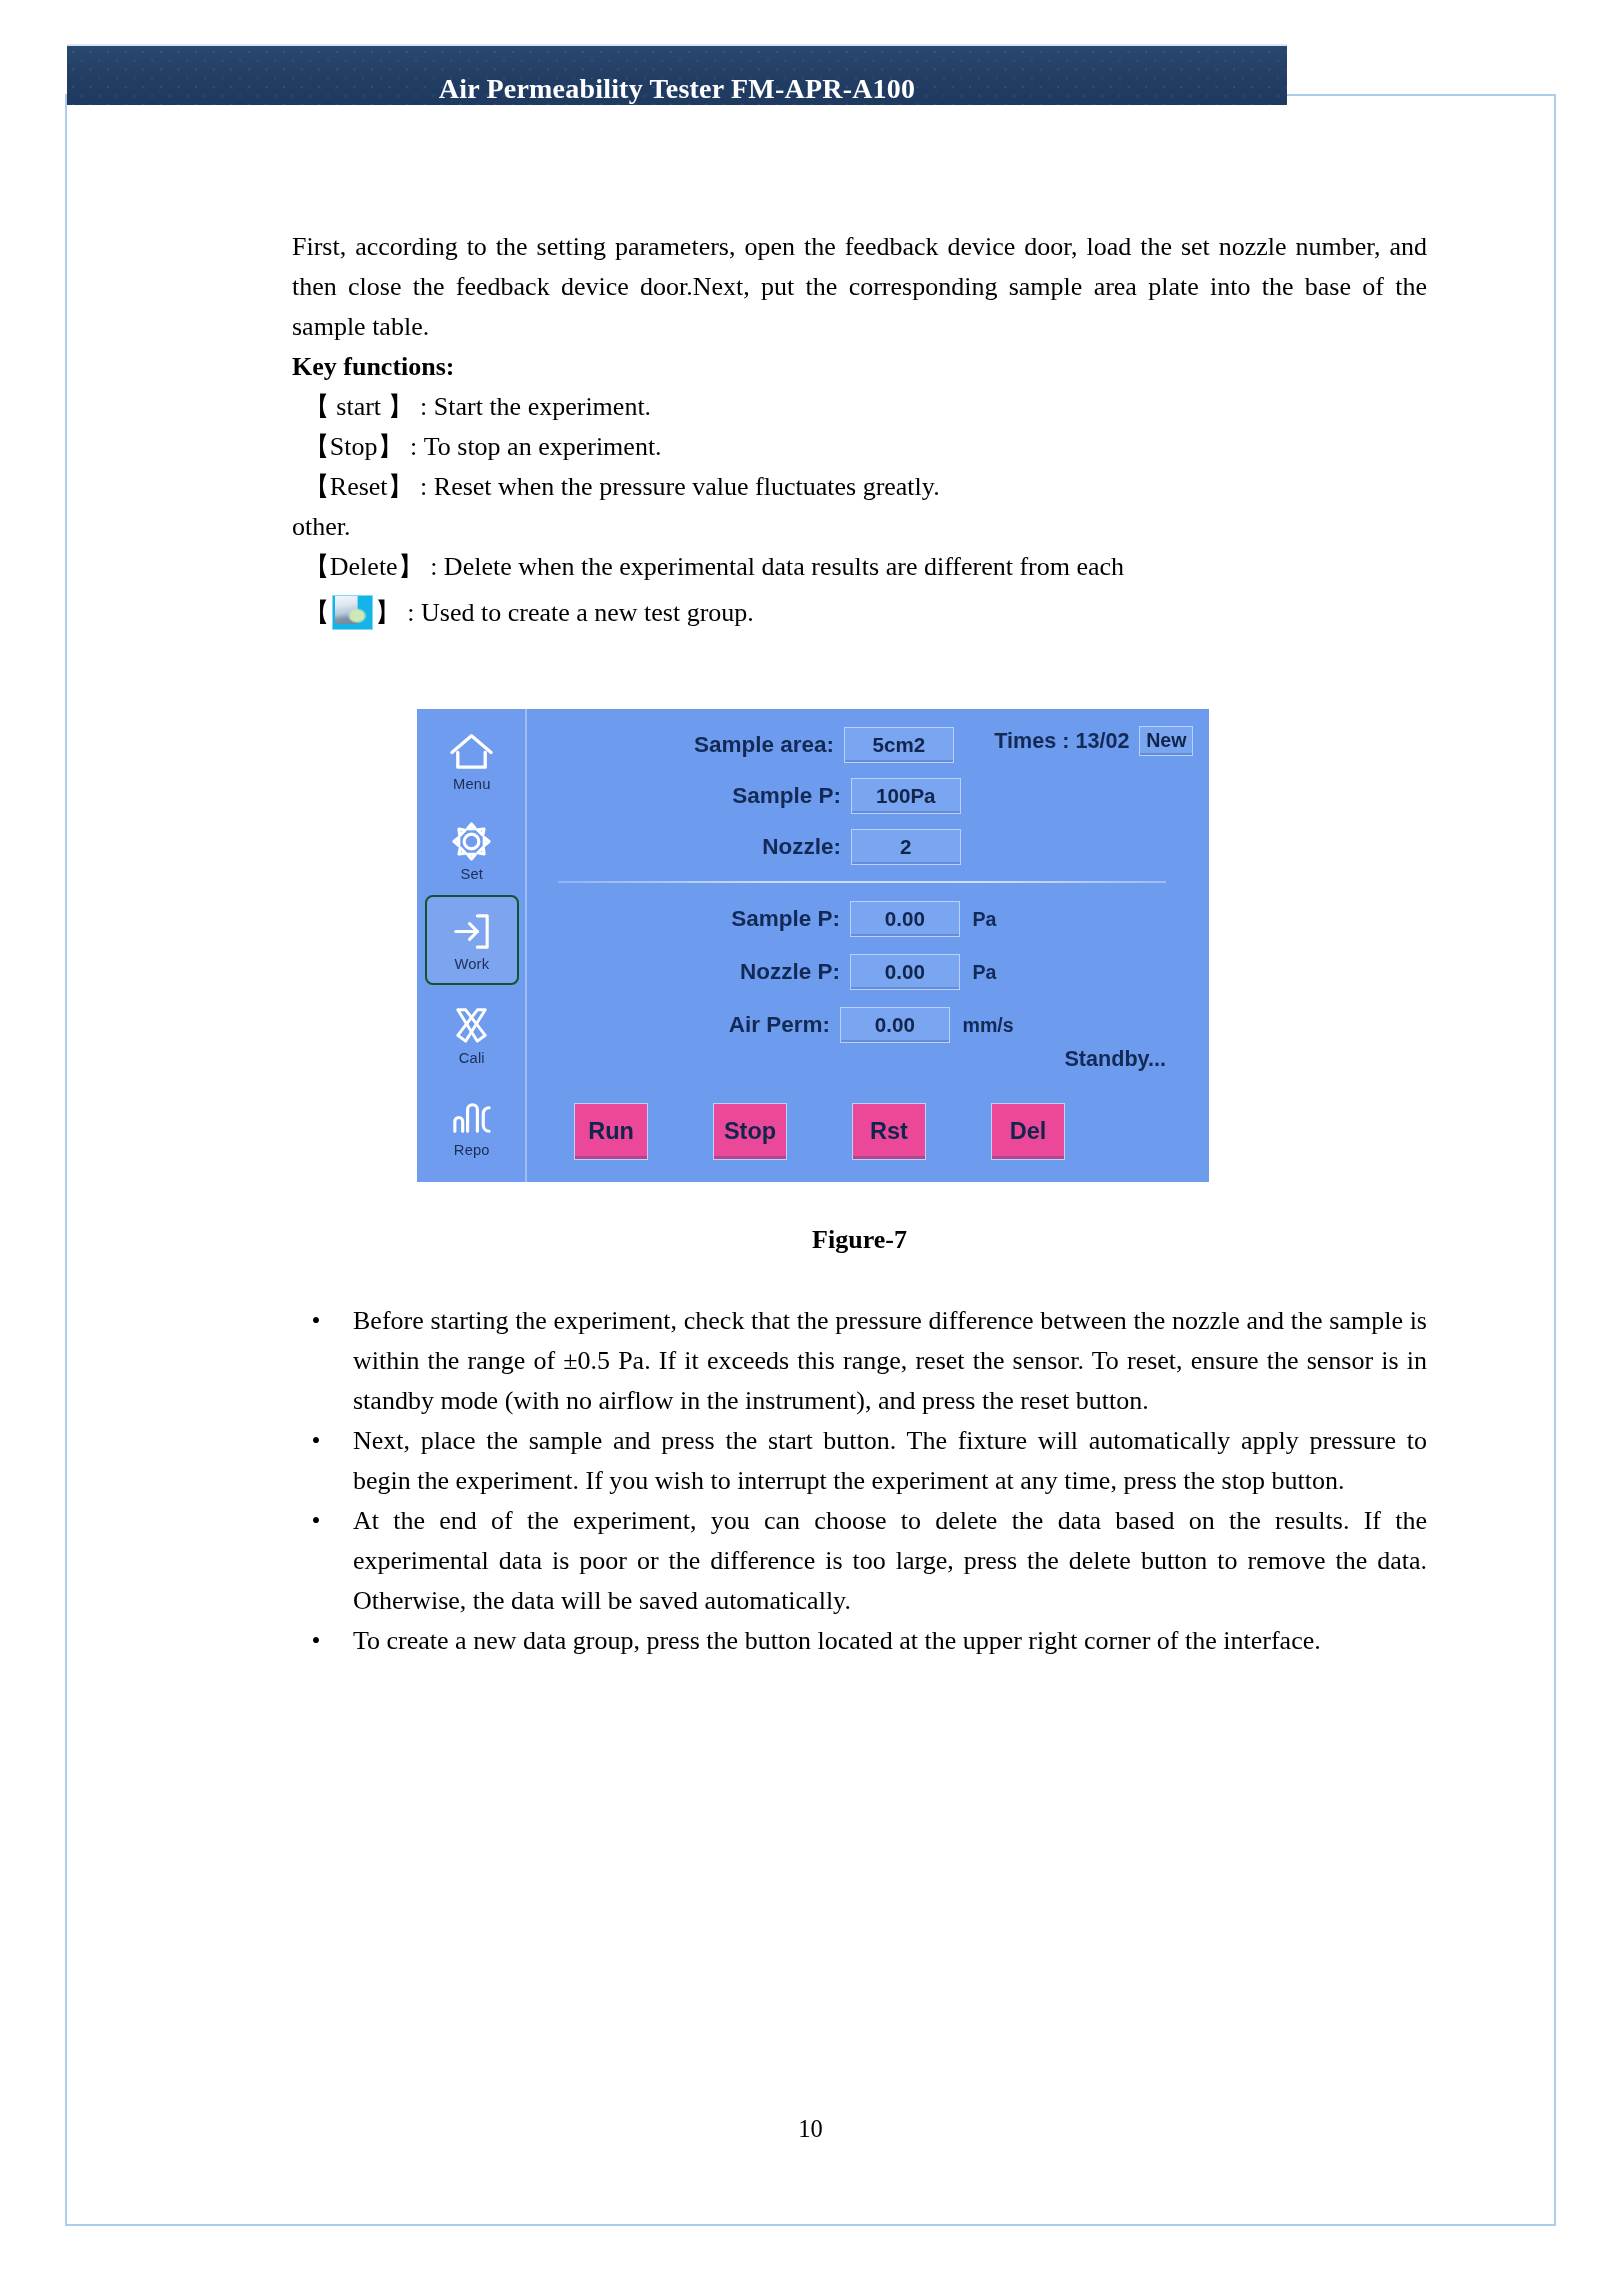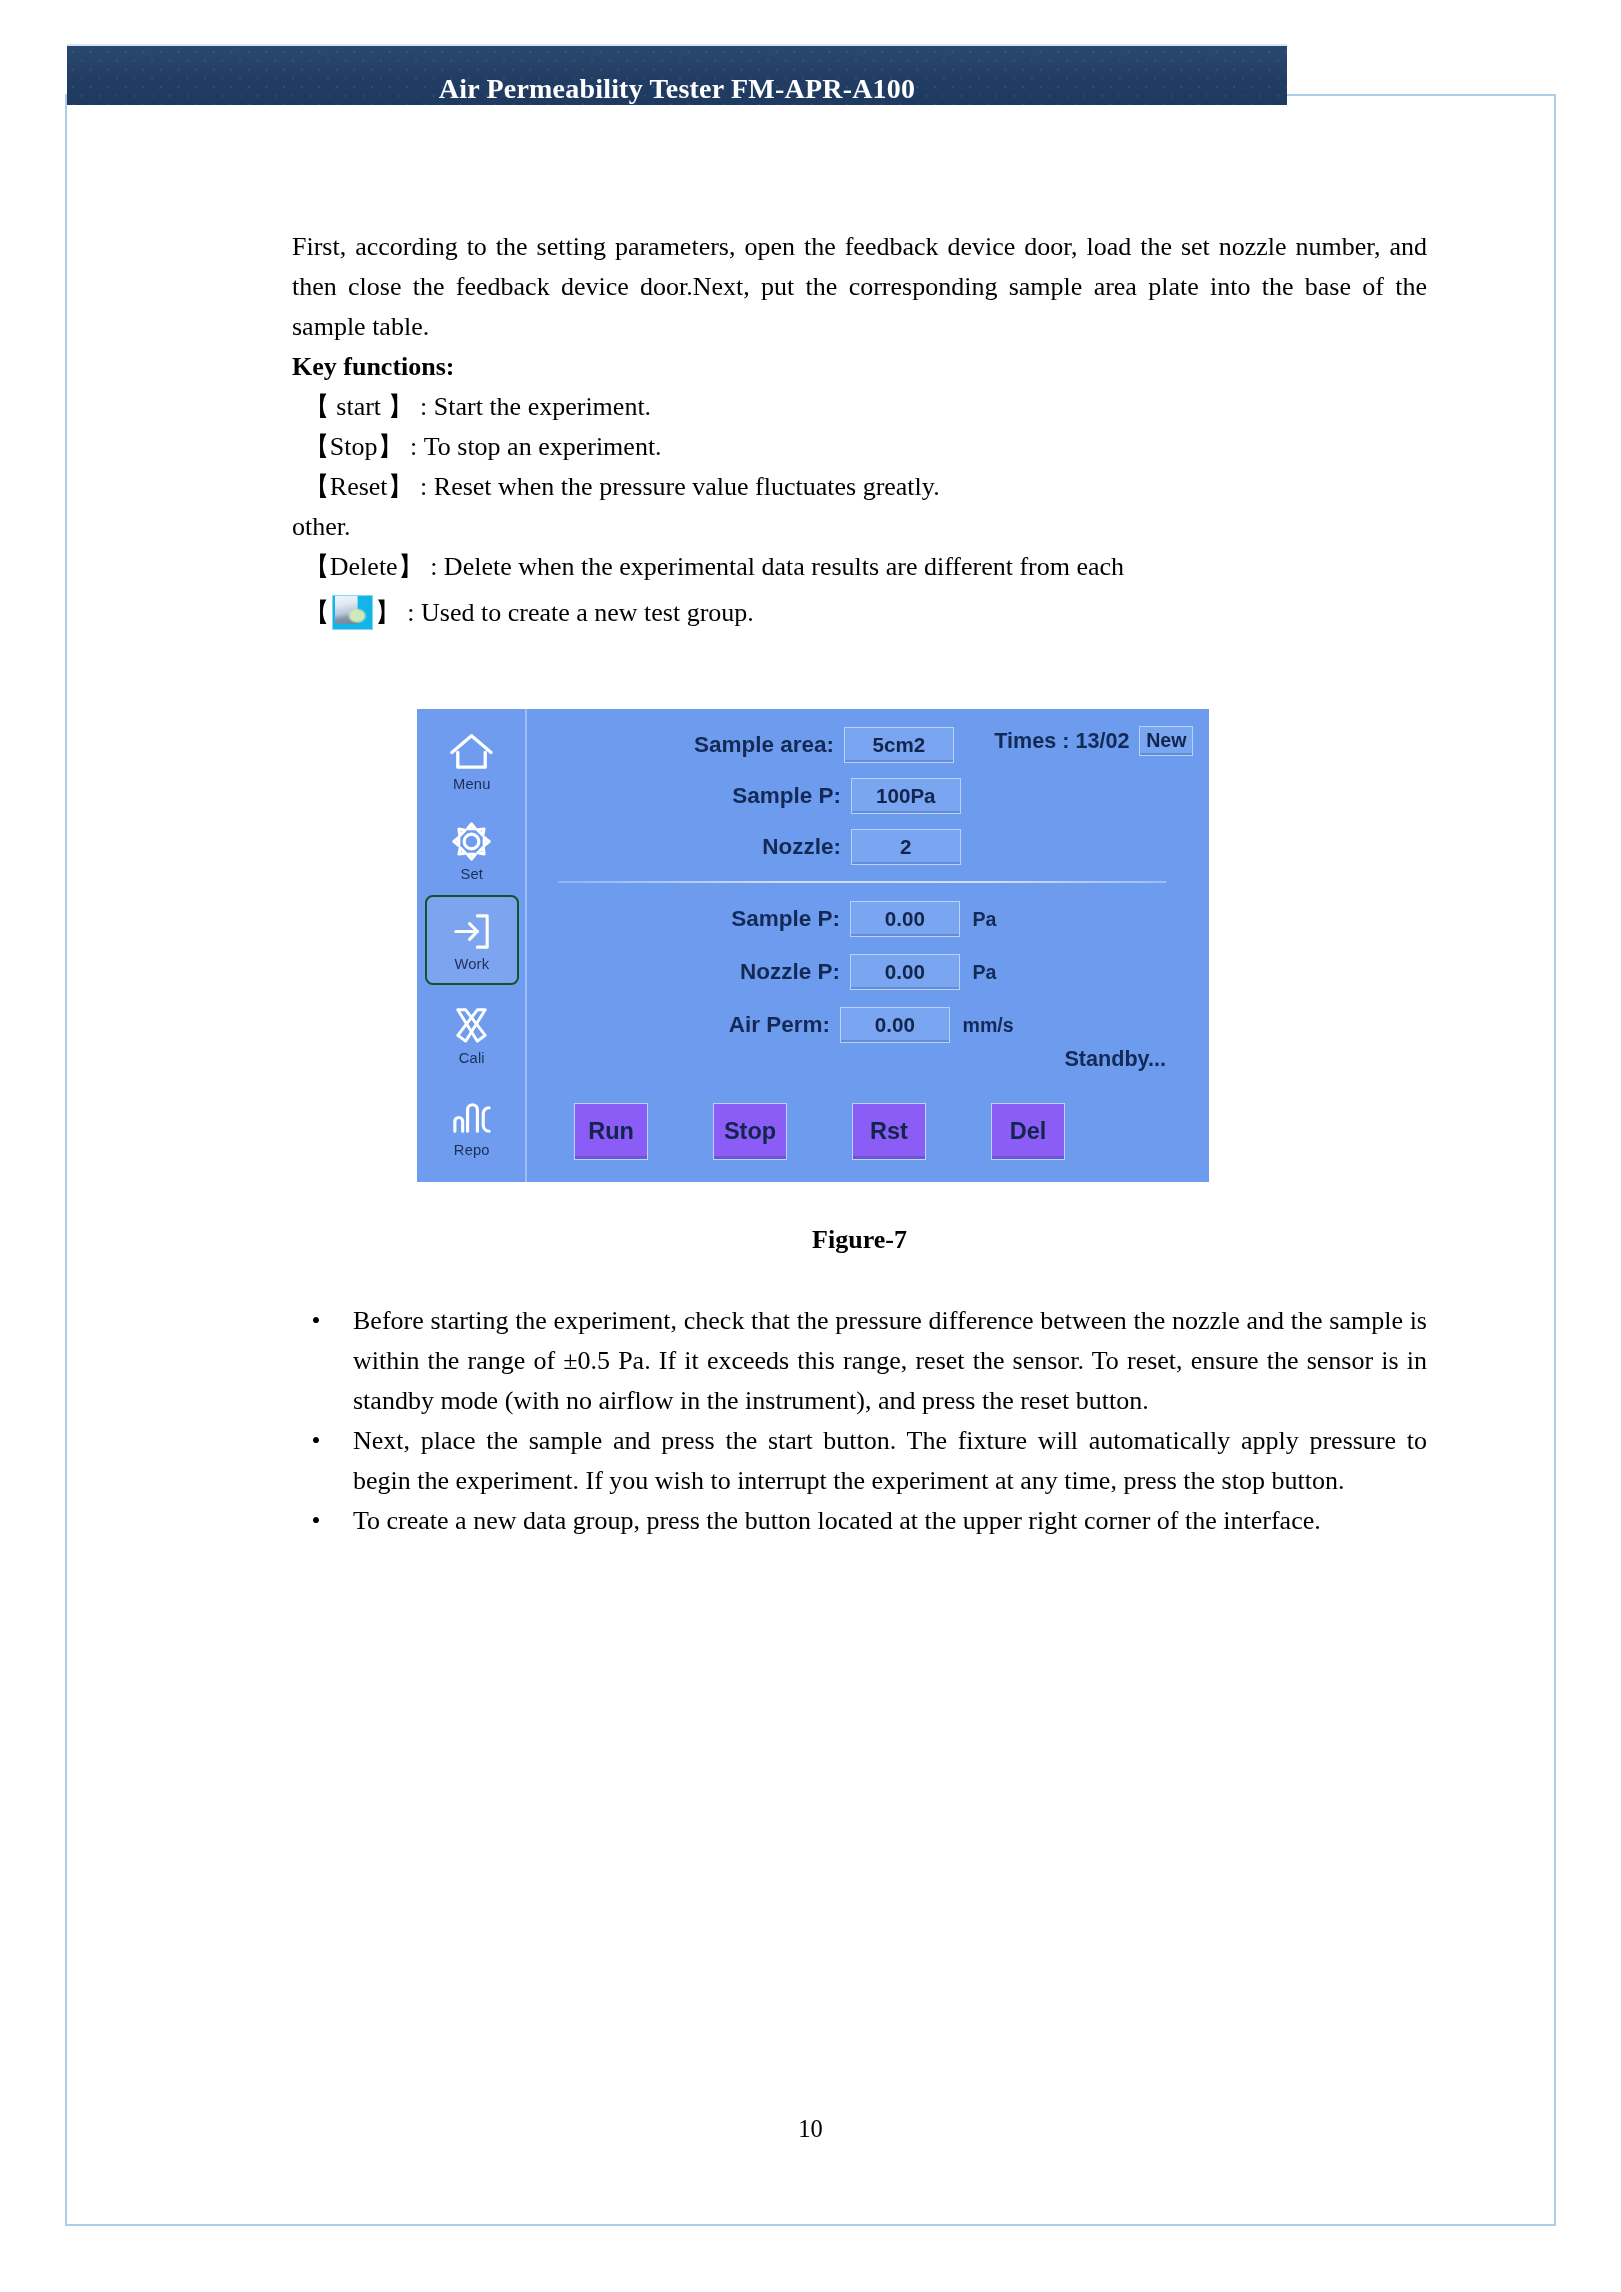--- a/index.html
+++ b/index.html
@@ -260,21 +260,21 @@
     left: 47px;
     bottom: 21.6px;
     width: 617px;
     display: flex;
     gap: 65px;
   }
   .dev-button {
     width: 74px;
     height: 57px;
     border: 1px solid #bcd4fb;
-    background: #8b5cf6;
+    background: #ec4899;
     box-shadow: inset 0 -2.9px 0 rgba(35,65,125,0.3);
     box-sizing: border-box;
     display: flex;
     align-items: center;
     justify-content: center;
     font-size: 23.5px;
     font-weight: bold;
     color: #11254d;
   }
 
@@ -486,17 +486,18 @@
 
     </div>
   </div>
 </div>
 
 <div id="figure-caption">Figure-7</div>
 
 <ul id="bullet-list">
   <li>Before starting the experiment, check that the pressure difference between the nozzle and the sample is within the range of ±0.5 Pa. If it exceeds this range, reset the sensor. To reset, ensure the sensor is in standby mode (with no airflow in the instrument), and press the reset button.</li>
   <li>Next, place the sample and press the start button. The fixture will automatically apply pressure to begin the experiment. If you wish to interrupt the experiment at any time, press the stop button.</li>
+  <li>At the end of the experiment, you can choose to delete the data based on the results. If the experimental data is poor or the difference is too large, press the delete button to remove the data. Otherwise, the data will be saved automatically.</li>
   <li>To create a new data group, press the button located at the upper right corner of the interface.</li>
 </ul>
 
 <div id="page-number">10</div>
 
 
 </body></html>

